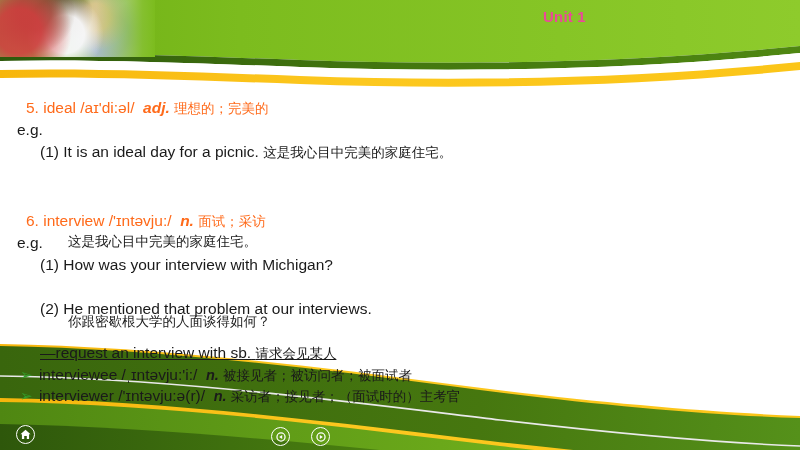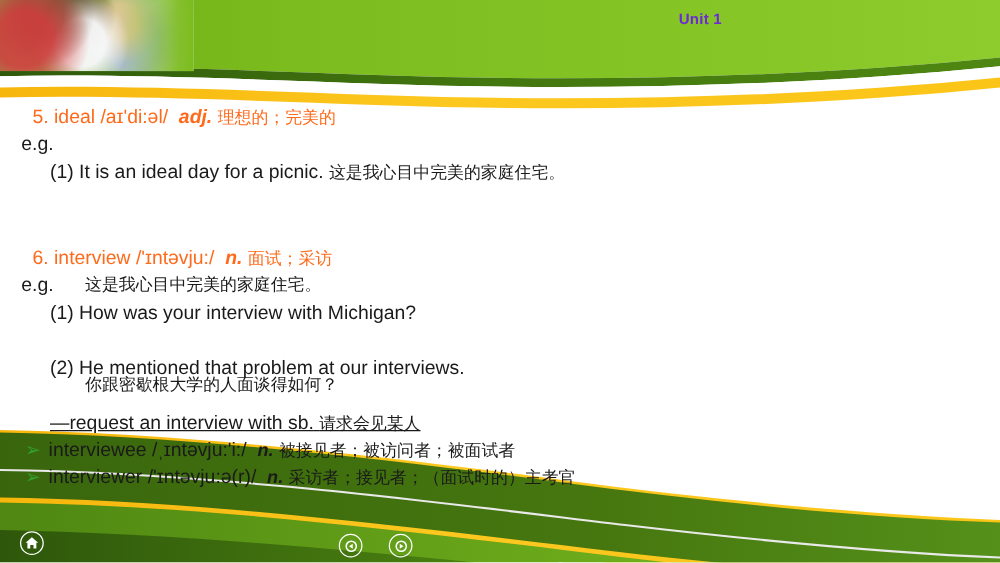--- a/index.html
+++ b/index.html
@@ -53,32 +53,32 @@
   .photo-fade {
     position: absolute;
     inset: 0;
     background: linear-gradient(to right, rgba(124,188,30,0) 62%, rgba(124,188,30,0.9) 92%, #7cbc1e 100%);
   }
 
   #unit-title {
     position: absolute;
     left: 543px;
     top: 8px;
-    font-size: 12px;
+    font-size: 15px;
     font-weight: bold;
-    color: #6d28d9;
+    color: #ec4899;
     letter-spacing: 0.2px;
     font-family: "Liberation Sans", sans-serif;
   }
 
   
   #content {
     position: absolute;
     left: 0;
-    top: 82px;
+    top: 96px;
     width: 800px;
     height: 300px;
   }
   .line {
     position: absolute;
     white-space: nowrap;
     font-family: "Liberation Sans", sans-serif;
     color: #1a1a1a;
     font-size: 15.5px;
     line-height: 1;

